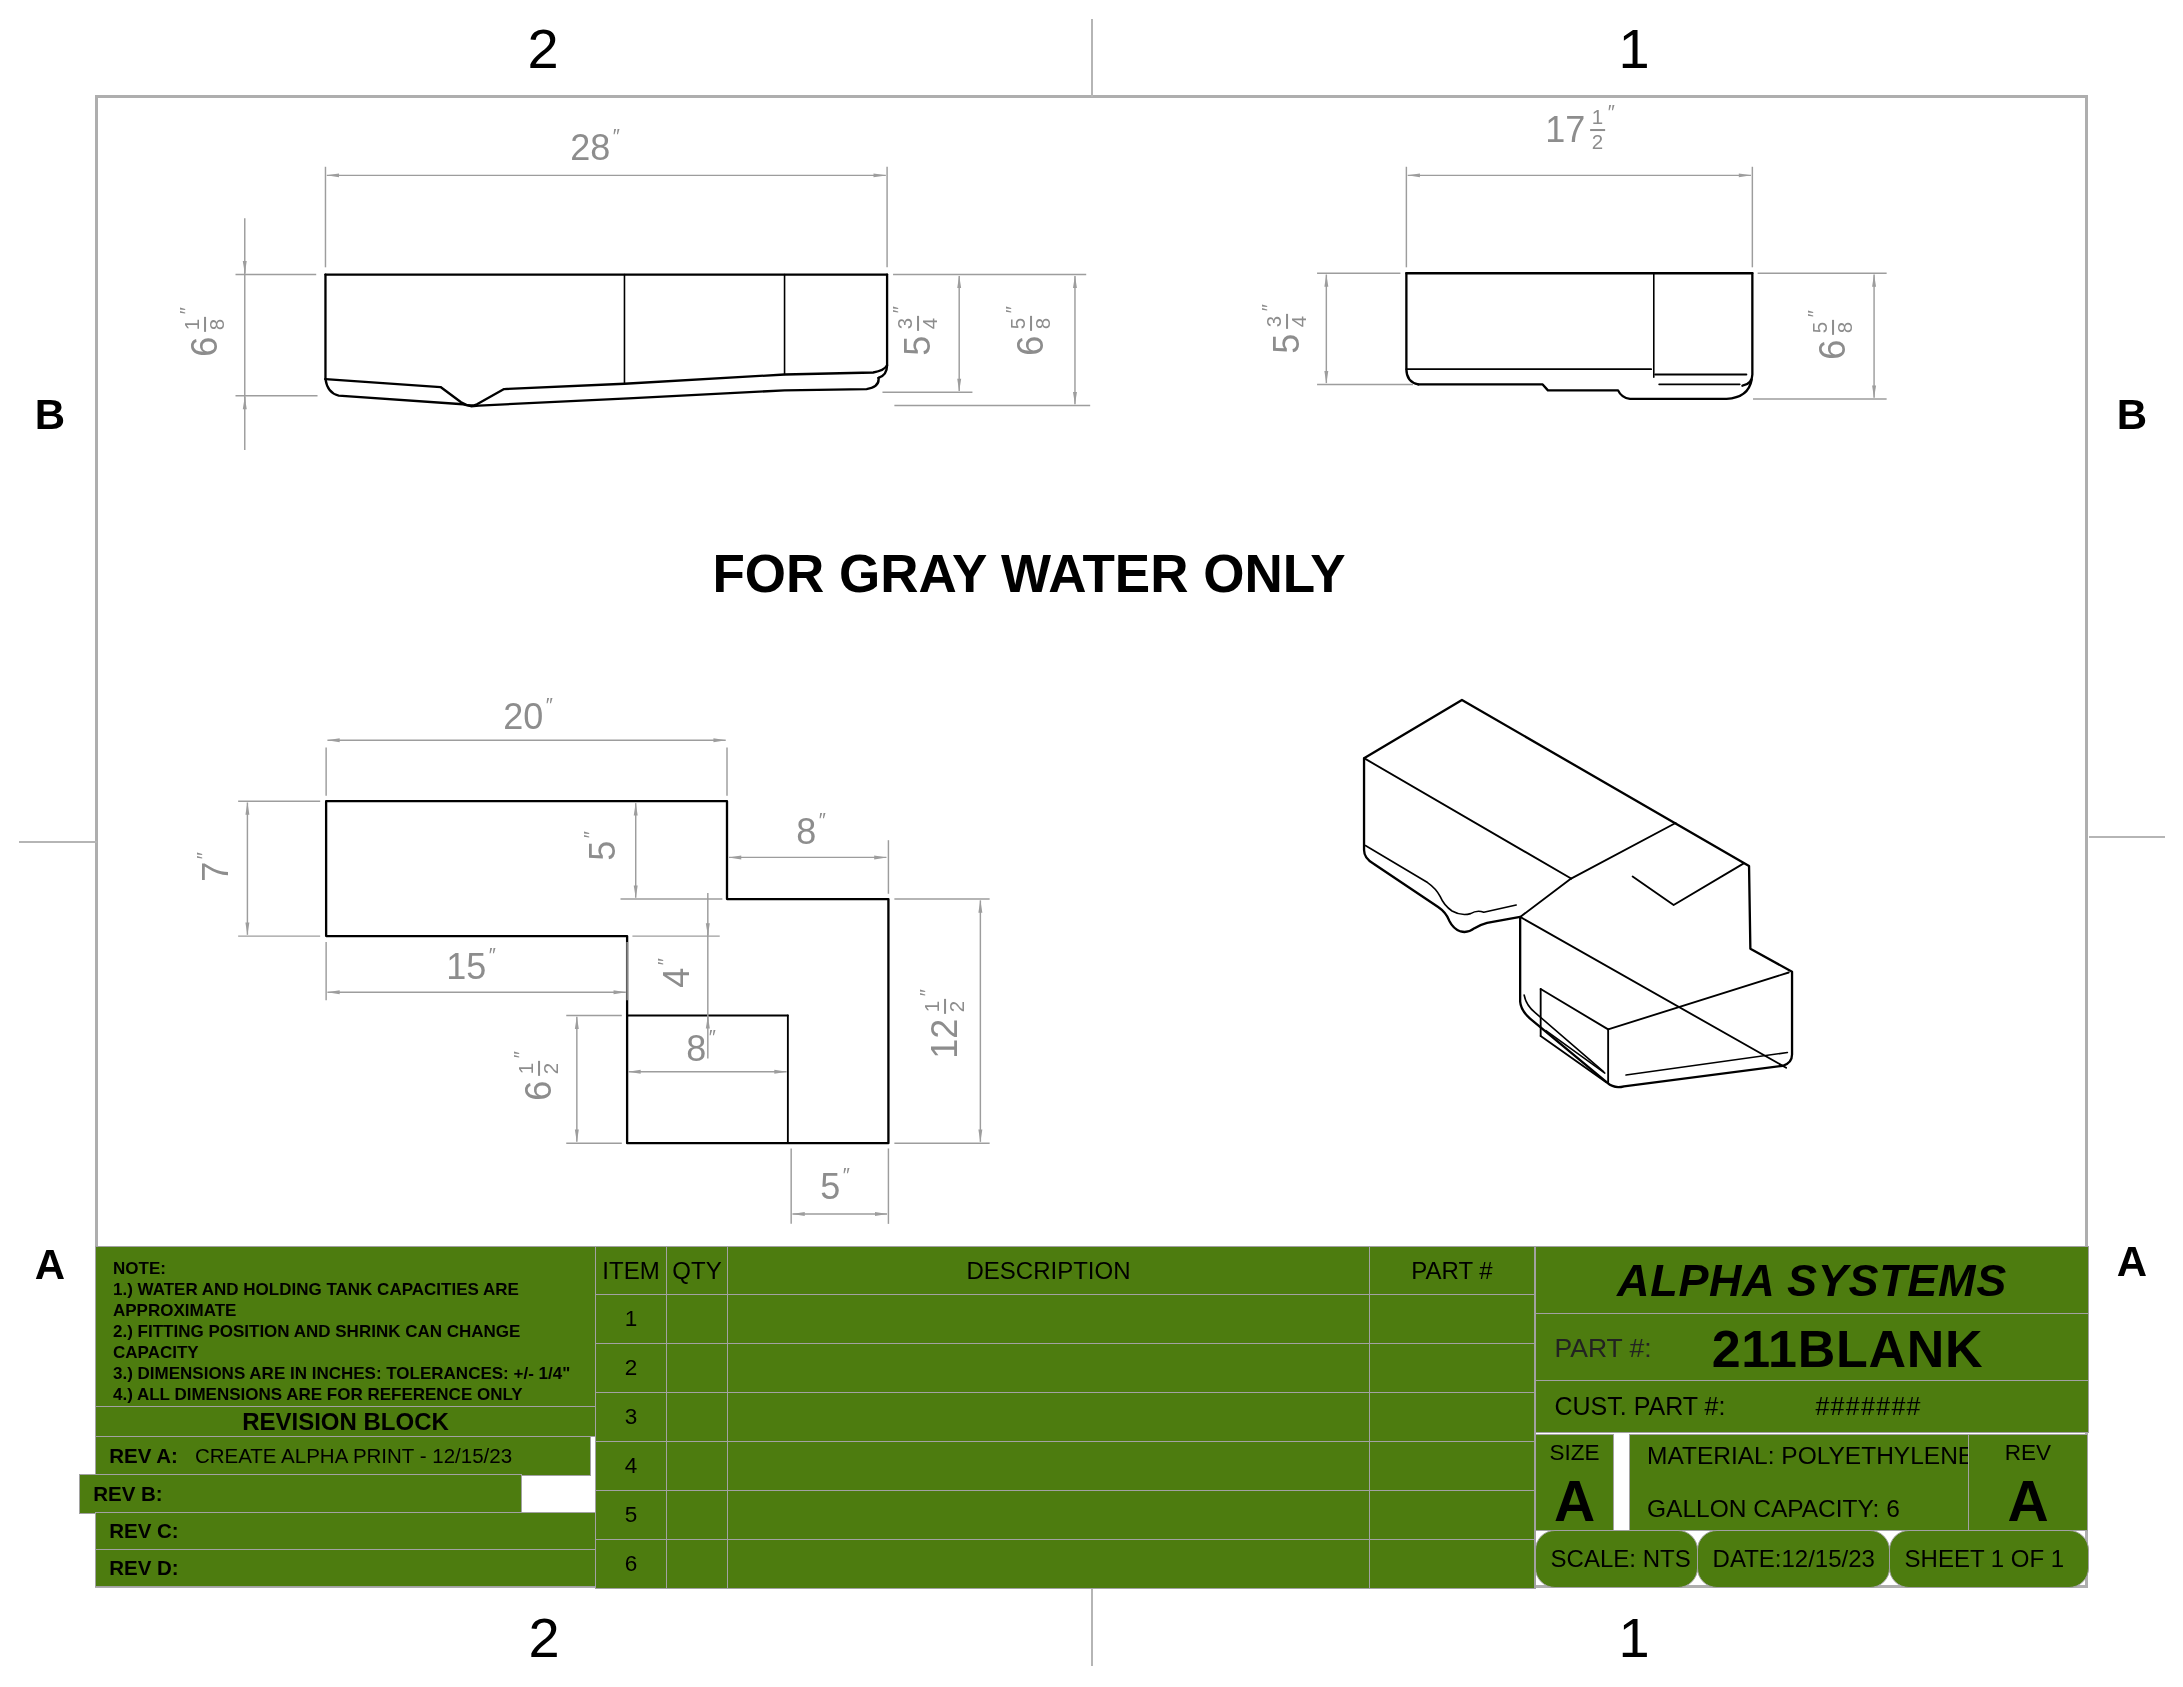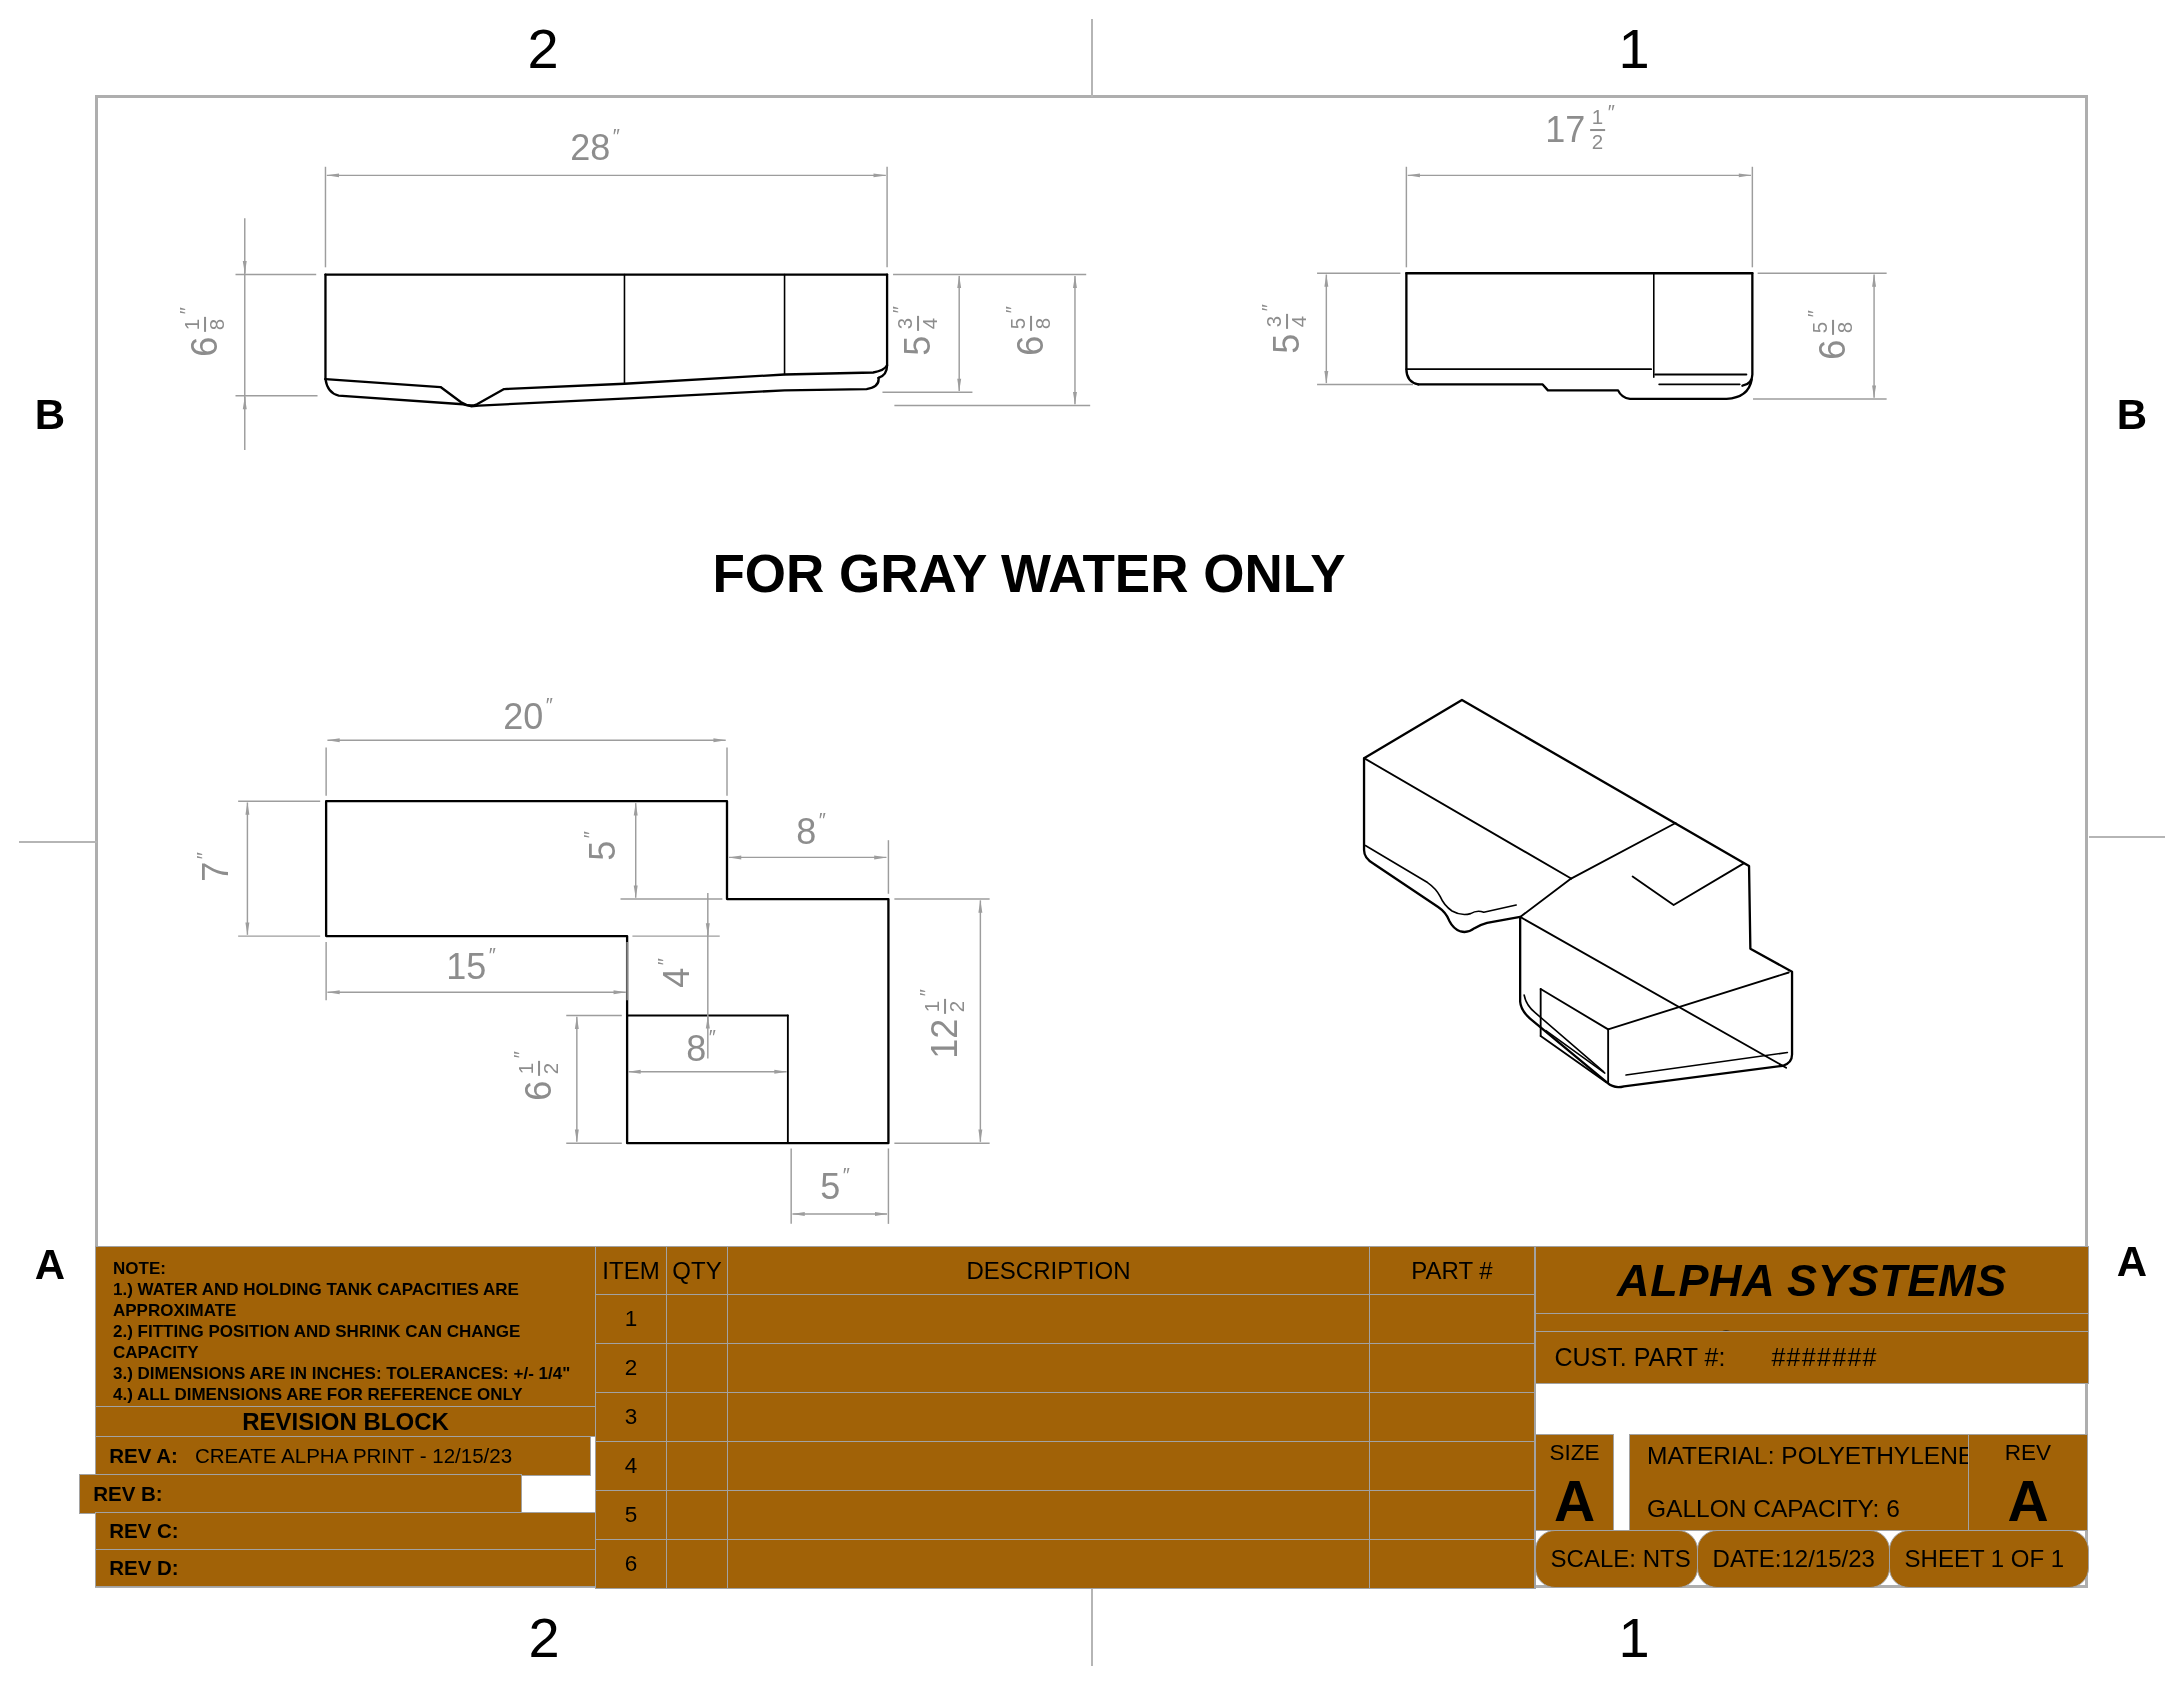--- a/index.html
+++ b/index.html
@@ -21,21 +21,21 @@
   
   .dim{position:absolute;color:#8d8d8d;white-space:nowrap;display:flex;align-items:center;
        font-size:36px;line-height:1;transform:translate(-50%,-50%);}
   .dim.rot{transform:translate(-50%,-50%) rotate(-90deg);}
   .dim .fr{display:inline-flex;flex-direction:column;align-items:center;font-size:20.5px;
            line-height:1.12;margin-left:4.6px;}
   .dim .fr .n{border-bottom:2px solid #8d8d8d;padding:0 2px;}
   .dim .fr .d{padding:0 2px;}
   .dim .un{font-size:20px;align-self:flex-start;margin-left:2.6px;margin-top:-4px;}
   
-  .tb{position:absolute;box-sizing:border-box;border:1.3px solid #a2a2a2;background:#a16207;}
+  .tb{position:absolute;box-sizing:border-box;border:1.3px solid #a2a2a2;background:#4d7c0f;}
   .notes{padding:10.6px 0 0 17px;font-size:17px;font-weight:700;line-height:21px;}
   .revtitle{display:flex;align-items:center;justify-content:center;font-size:24px;font-weight:700;}
   .revrow{display:flex;align-items:center;padding-left:13.2px;font-size:20.5px;}
   .revrow .lab{font-weight:700;margin-right:17px;}
   .bomgrid{display:grid;grid-template-columns:71px 61px 642px 165px;
            grid-template-rows:48px repeat(6,49px);}
   .bomcell{border-right:1.3px solid #a2a2a2;border-bottom:1.3px solid #a2a2a2;
            display:flex;align-items:center;justify-content:center;font-size:24px;}
   .bomcell.rownum{font-size:22.5px;}
   .company{display:flex;align-items:center;justify-content:center;font-size:45px;font-weight:700;letter-spacing:0.7px;font-style:italic;}
@@ -342,21 +342,21 @@
       <div class="bomcell rownum"></div>
       <div class="bomcell rownum"></div>
       <div class="bomcell rownum"></div>
     </div>
 
   <div class="tb company" style="left:1535px;top:1246px;width:554px;height:69px;">ALPHA SYSTEMS</div>
   <div class="tb partrow" style="left:1535px;top:1313px;width:554px;height:71px;">
     <span class="lab">PART #:</span>
     <span class="val">211BLANK</span>
   </div>
-  <div class="tb custrow" style="left:1535px;top:1331px;width:554px;height:53px;">
+  <div class="tb custrow" style="left:1535px;top:1380px;width:554px;height:53px;gap:44px;">
     <span class="lab">CUST. PART #:</span>
     <span class="val">#######</span>
   </div>
   <div class="tb sizecell" style="left:1535px;top:1434px;width:79px;height:97px;">
     <span class="lab">SIZE</span>
     <span class="big">A</span>
   </div>
   <div class="tb matcell" style="left:1613px;top:1434px;width:357px;height:97px;">
     <span>MATERIAL: POLYETHYLENE</span>
     <span>GALLON CAPACITY: 6</span>

